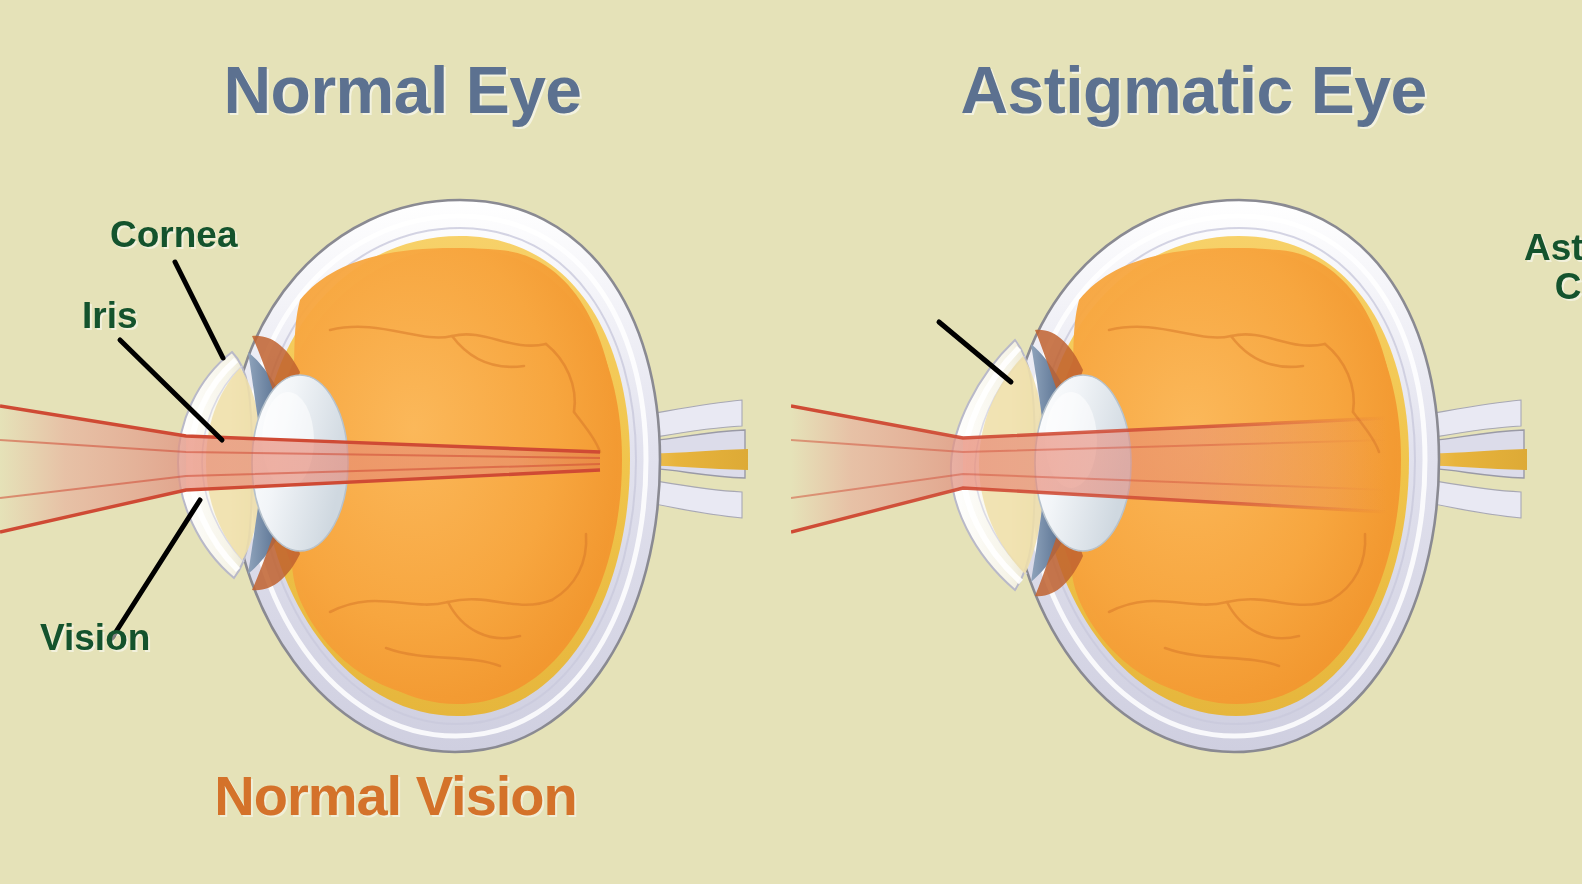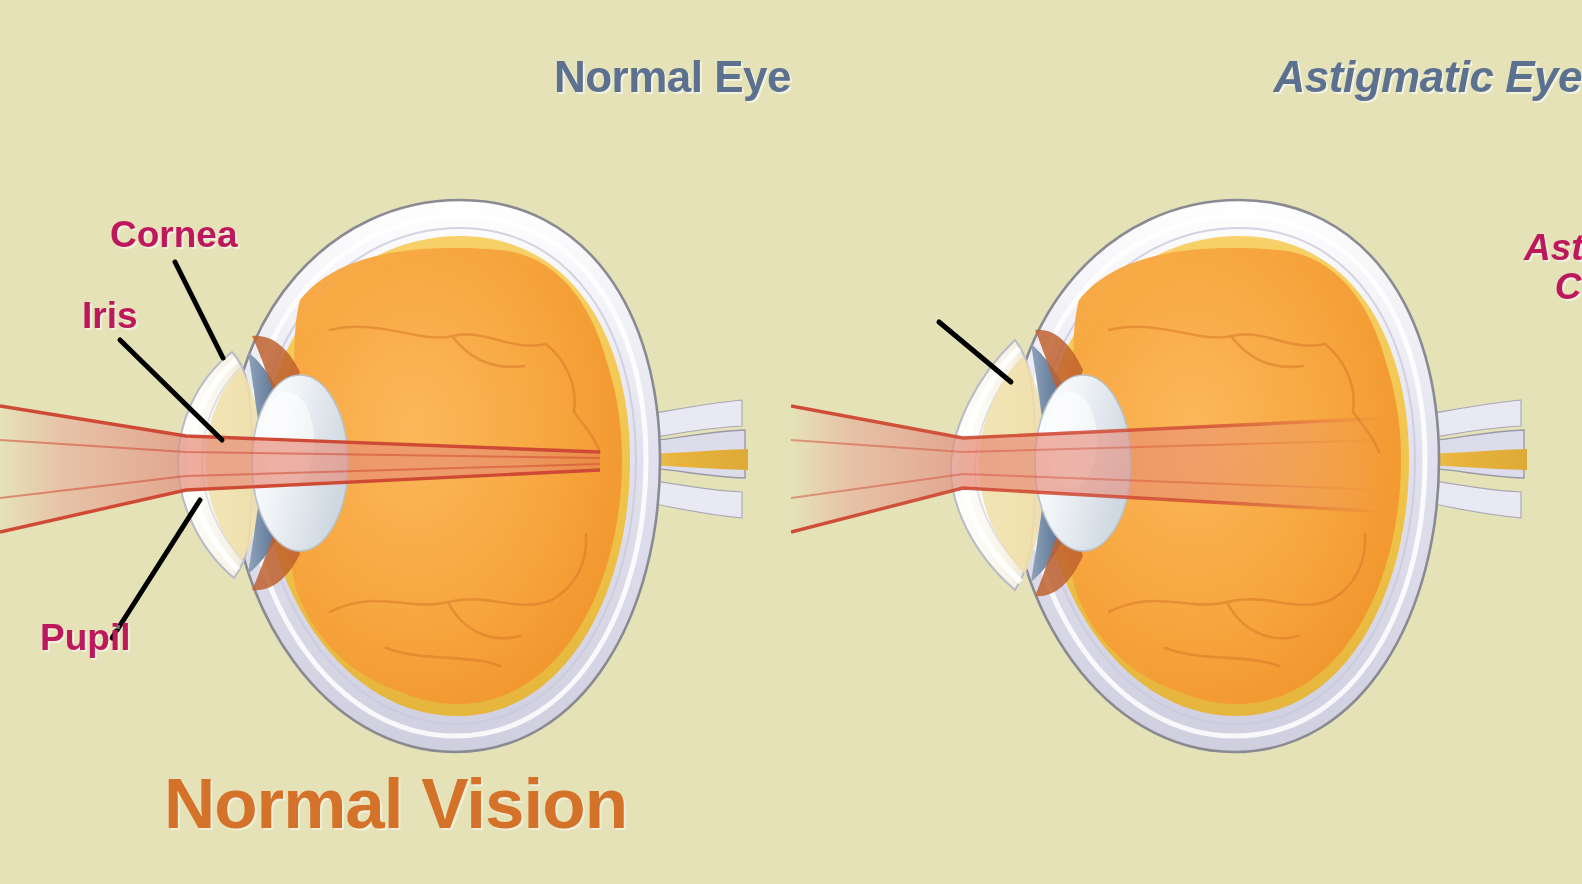--- a/index.html
+++ b/index.html
@@ -7,43 +7,44 @@
   body{
     width:1582px;height:884px;
     background:#e5e2b8;
     font-family:"Liberation Sans", sans-serif;
     overflow:hidden;position:relative;
   }
   .stage{position:absolute;inset:0;}
 
   .panel{position:absolute;top:0;height:884px;}
   #panel-normal{left:0;width:791px;}
-  #panel-astig{left:791px;width:791px;font-style:italic;}
+  #panel-astig{left:791px;width:791px;}
 
   .eye-title{
     position:absolute;top:52px;left:0;width:100%;
-    text-align:right;
-    font-size:44px;font-weight:bold;letter-spacing:-0.5px;
+    text-align:center;
+    font-size:66px;font-weight:bold;letter-spacing:-0.5px;
     color:#5c7190;
     text-shadow:2px 2px 0 rgba(255,255,255,.55);
     white-space:nowrap;
+    padding-left:7px;
   }
   .vision-caption{
     position:absolute;top:763px;left:0;width:100%;
     text-align:center;
-    font-size:71px;font-weight:bold;letter-spacing:-1px;
+    font-size:56px;font-weight:bold;letter-spacing:-1px;
     color:#d4722a;
     text-shadow:2px 2px 0 rgba(255,255,255,.45);
     white-space:nowrap;
   }
 
   .anno{
     position:absolute;
     font-size:37px;font-weight:bold;
-    color:#be185d;
+    color:#14532d;
     text-shadow:2px 2px 0 rgba(255,255,255,.5);
     white-space:nowrap;line-height:1.06;
   }
   #label-cornea{left:110px;top:215px;}
   #label-iris{left:82px;top:296px;}
   #label-pupil{left:40px;top:618px;}
   #label-astig-cornea{left:733px;top:228px;text-align:center;}
 
   .eye-svg{position:absolute;top:0;left:0;}
 </style>
@@ -169,21 +170,21 @@
 
       <g stroke="#000000" stroke-width="5" stroke-linecap="round" fill="none">
         <line x1="175" y1="262" x2="223" y2="358"></line>
         <line x1="120" y1="340" x2="222" y2="440"></line>
         <line x1="112" y1="638" x2="200" y2="500"></line>
       </g>
     </svg>
 
     <div class="anno" id="label-cornea">Cornea</div>
     <div class="anno" id="label-iris">Iris</div>
-    <div class="anno" id="label-pupil">Pupil</div>
+    <div class="anno" id="label-pupil">Vision</div>
 
     <div class="vision-caption">Normal Vision</div>
   </div>
 
   <div class="panel" id="panel-astig">
 
     <div class="eye-title">Astigmatic Eye</div>
 
     <svg class="eye-svg" width="791" height="884" viewBox="0 0 791 884">
       <defs>

